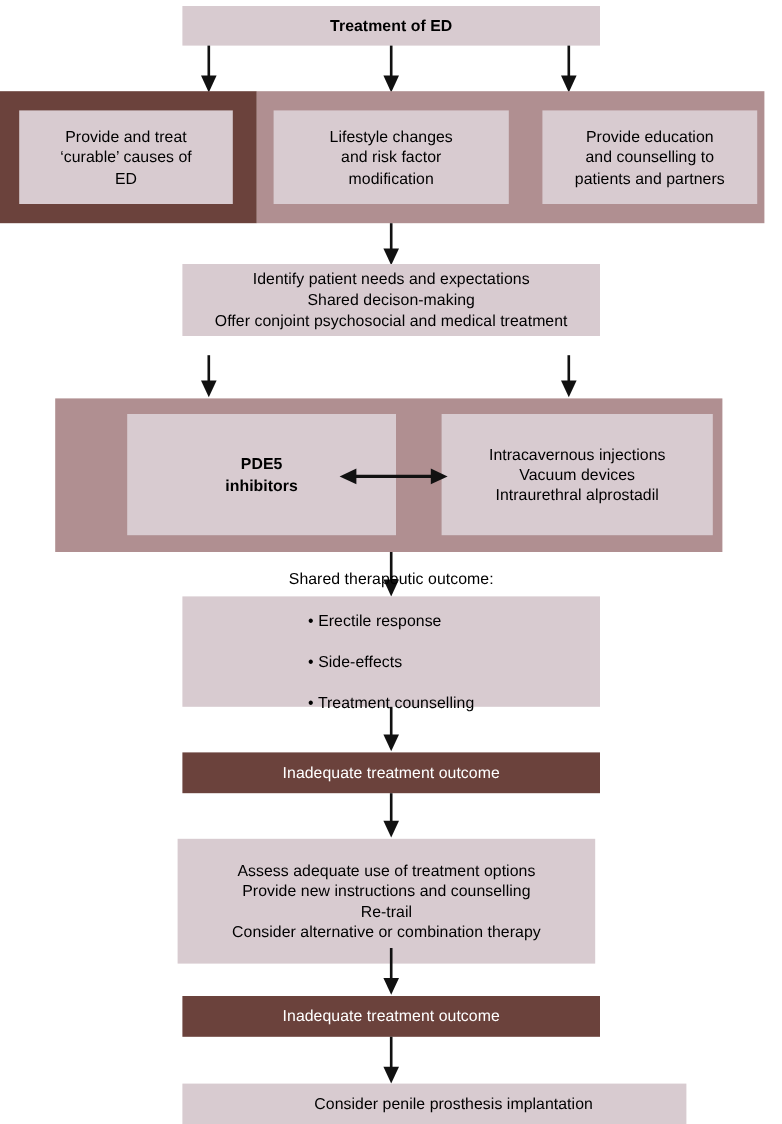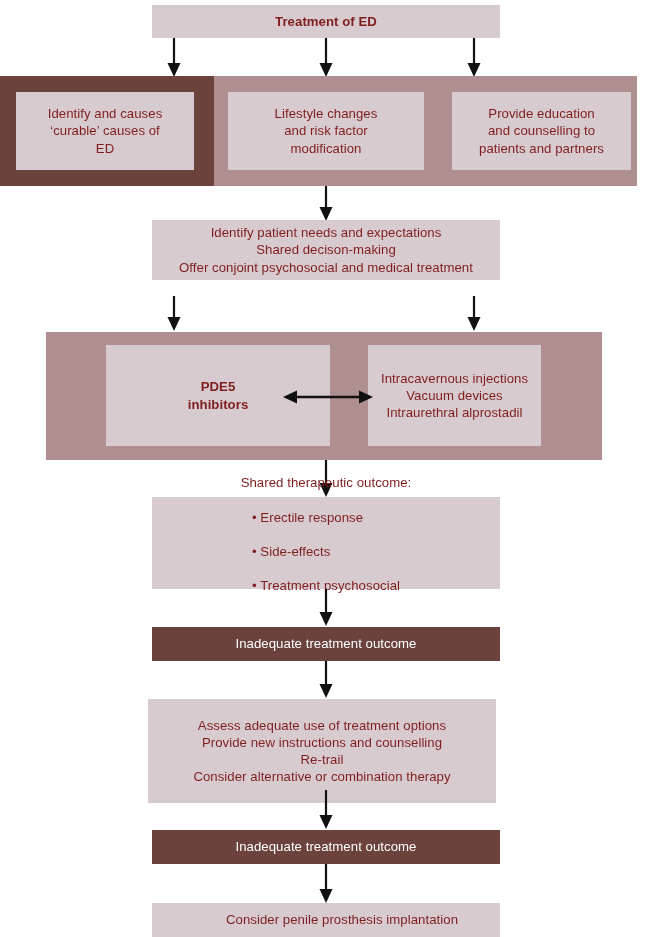--- a/index.html
+++ b/index.html
@@ -18,21 +18,21 @@
     overflow: hidden;
   }
   .box {
     position: absolute;
     box-sizing: border-box;
     display: flex;
     align-items: center;
     justify-content: center;
     text-align: center;
     line-height: 1.30;
-    color: #7f1d1d;
+    color: #000000;
     font-size: 13.2px;
     letter-spacing: 0.05px;
   }
   .light {
     background: #d8cbd0;
   }
   .band-dark {
     background: #6b423c;
   }
   .band-mid {
@@ -88,21 +88,21 @@
     <svg width="16" height="40" viewBox="0 0 16 40">
       <line x1="8" y1="0" x2="8" y2="29" stroke="#111111" stroke-width="2.2"></line>
       <polygon points="8,39 1.5,25 14.5,25" fill="#111111"></polygon>
     </svg>
   </div>
 
   <div class="band-dark" style="position:absolute; left:0px; top:76px; width:214px; height:110px;"></div>
   <div class="band-mid" style="position:absolute; left:214px; top:76px; width:423px; height:110px;"></div>
 
   <div class="box light" style="left:16px; top:92px; width:178px; height:78px;">
-    <span class="txt">Identify and causes
+    <span class="txt">Provide and treat
 ‘curable’ causes of
 ED</span>
   </div>
   <div class="box light" style="left:452px; top:92px; width:179px; height:78px;">
     <span class="txt">Provide education
 and counselling to
 patients and partners</span>
   </div>
   <div class="box light" style="left:228px; top:92px; width:196px; height:78px;">
     <span class="txt">Lifestyle changes
@@ -135,21 +135,21 @@
       <polygon points="8,35 1.5,21 14.5,21" fill="#111111"></polygon>
     </svg>
   </div>
 
   <div class="band-mid" style="position:absolute; left:46px; top:332px; width:556px; height:128px;"></div>
 
   <div class="box light bold" style="left:62px; top:345px; width:224px; height:101px;margin-left:44px;">
     <span class="txt">PDE5
 inhibitors</span>
   </div>
-  <div class="box light" style="left:368px; top:345px; width:173px; height:101px;">
+  <div class="box light" style="left:368px; top:345px; width:226px; height:101px;">
     <span class="txt">Intracavernous injections
 Vacuum devices
 Intraurethral alprostadil</span>
   </div>
 
   <div class="arrow" style="left:283px; top:387px;">
     <svg width="90" height="20" viewBox="0 0 90 20">
       <line x1="10" y1="10" x2="80" y2="10" stroke="#111111" stroke-width="2.6"></line>
       <polygon points="0,10 14,3.5 14,16.5" fill="#111111"></polygon>
       <polygon points="90,10 76,3.5 76,16.5" fill="#111111"></polygon>
@@ -162,21 +162,21 @@
       <polygon points="8,37 1.5,23 14.5,23" fill="#111111"></polygon>
     </svg>
   </div>
 
   <div class="box light" style="left:152px; top:497px; width:348px; height:92px;">
     <div>
       <div>Shared therapeutic outcome:</div>
       <div class="bullets">
         <div>• Erectile response</div>
         <div>• Side-effects</div>
-        <div>• Treatment psychosocial</div>
+        <div>• Treatment counselling</div>
       </div>
     </div>
   </div>
 
   <div class="arrow" style="left:318px; top:589px;">
     <svg width="16" height="38" viewBox="0 0 16 38">
       <line x1="8" y1="0" x2="8" y2="27" stroke="#111111" stroke-width="2.2"></line>
       <polygon points="8,37 1.5,23 14.5,23" fill="#111111"></polygon>
     </svg>
   </div>
@@ -210,17 +210,17 @@
     <span class="txt">Inadequate treatment outcome</span>
   </div>
 
   <div class="arrow" style="left:318px; top:864px;">
     <svg width="16" height="40" viewBox="0 0 16 40">
       <line x1="8" y1="0" x2="8" y2="29" stroke="#111111" stroke-width="2.2"></line>
       <polygon points="8,39 1.5,25 14.5,25" fill="#111111"></polygon>
     </svg>
   </div>
 
-  <div class="box light" style="left:152px; top:903px; width:348px; height:34px;padding-left:32px;">
+  <div class="box light" style="left:152px; top:903px; width:420px; height:34px;padding-left:32px;">
     <span class="txt">Consider penile prosthesis implantation</span>
   </div>
 
 </div>
 
 </body></html>

